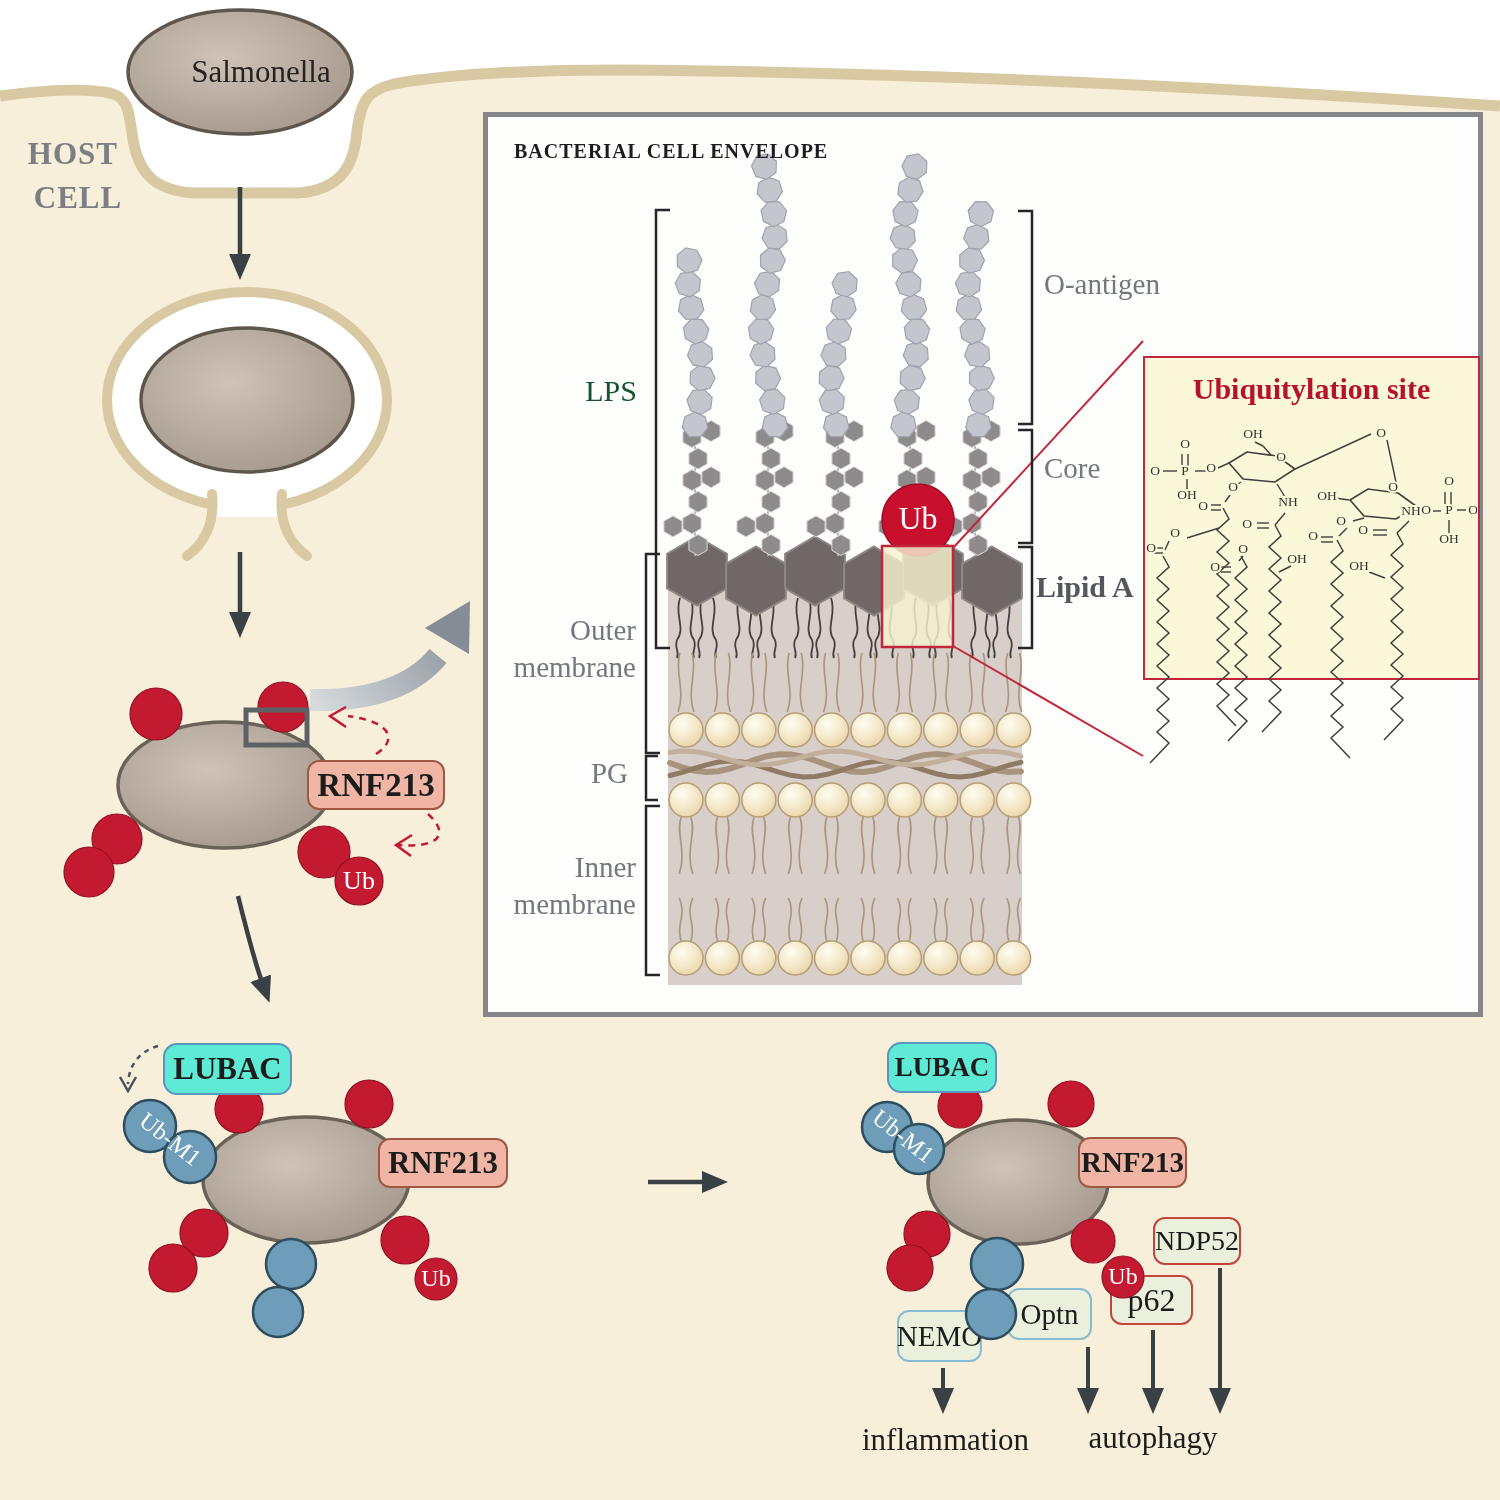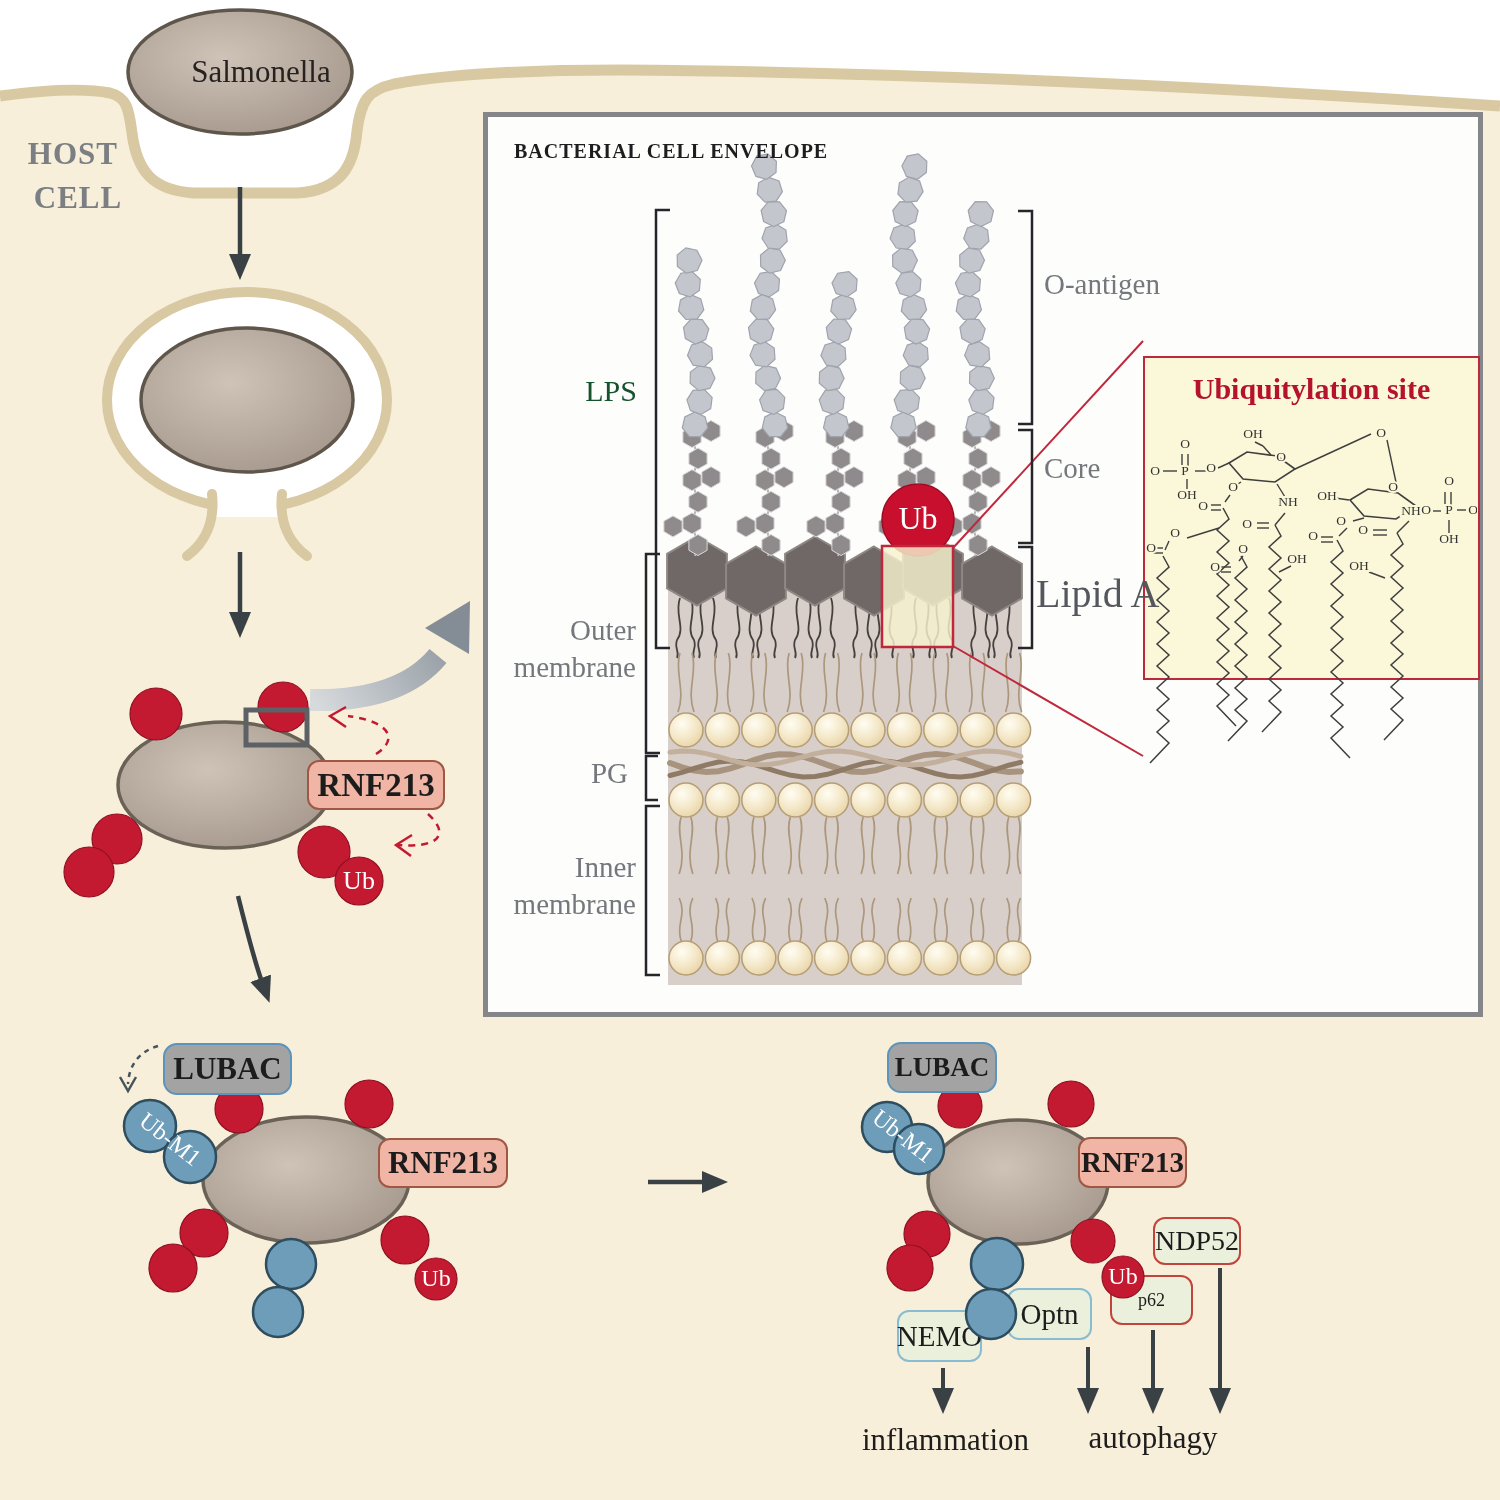--- a/index.html
+++ b/index.html
@@ -8,21 +8,21 @@
   #canvas svg{position:absolute;left:0;top:0;pointer-events:none;}
   .lab{position:absolute;white-space:nowrap;}
   .panel{position:absolute;box-sizing:border-box;}
   #inset-box{left:483px;top:112px;width:1000px;height:905px;background:#fdfdfc;border:5px solid #85868a;z-index:1;}
   #site-box{left:1143px;top:356px;width:337px;height:324px;background:#fbf7d9;border:2.5px solid #c0273a;z-index:2;}
   #site-title{position:absolute;left:0;top:14px;width:100%;text-align:center;font-size:30px;font-weight:bold;color:#b5122d;z-index:3;}
   #chem-svg{position:absolute;left:0;top:0;z-index:2;}
   .zlabels{z-index:5;}
   .box{position:absolute;display:flex;align-items:center;justify-content:center;box-sizing:border-box;
        color:#1c1c1c;font-weight:bold;z-index:3;text-align:right;}
-  .blue-box{background:#a3a3a3;border:2.5px solid #5b94bd;border-radius:14px;}
+  .blue-box{background:#5eead4;border:2.5px solid #5b94bd;border-radius:14px;}
   .red-box{background:#f0b5a5;border:2.5px solid #9e5844;border-radius:12px;}
   .mint-blue{background:#eaf0db;border:2px solid #88bcd3;border-radius:12px;font-weight:normal;}
   .mint-red{background:#eaf0db;border:2px solid #c2453c;border-radius:12px;font-weight:normal;}
   .gray-lab{color:#74787c;font-size:29px;}
   .white-lab{color:#ffffff;}
   #svg-bg{z-index:0;}
   #svg-env{z-index:2;}
   #svg-top{z-index:4;}
 </style>
 </head>
@@ -492,21 +492,21 @@
 
   <div class="box red-box" style="left:307px;top:760px;width:138px;height:50px;font-size:33px;">
     <span>RNF213</span>
     </div>
   <div class="lab zlabels white-lab" style="left:334px;top:866px;width:50px;text-align:center;font-size:26px;">Ub</div>
 
   <div class="lab zlabels" style="left:514px;top:140px;font-size:20px;font-weight:bold;color:#1d1d1f;letter-spacing:1px;">BACTERIAL CELL ENVELOPE</div>
   <div class="lab zlabels gray-lab" style="left:545px;top:374px;width:92px;text-align:right;font-size:30px;font-weight:normal;color:#14532d;">LPS</div>
   <div class="lab zlabels gray-lab" style="left:1044px;top:268px;">O-antigen</div>
   <div class="lab zlabels gray-lab" style="left:1044px;top:452px;">Core</div>
-  <div class="lab zlabels" style="left:1036px;top:570px;font-size:40px;font-weight:normal;color:#54585c;">Lipid A</div>
+  <div class="lab zlabels" style="left:1036px;top:570px;font-size:30px;font-weight:bold;color:#54585c;">Lipid A</div>
   <div class="lab zlabels gray-lab" style="left:486px;top:614px;width:150px;text-align:right;">Outer</div>
   <div class="lab zlabels gray-lab" style="left:446px;top:651px;width:190px;text-align:right;">membrane</div>
   <div class="lab zlabels gray-lab" style="left:560px;top:757px;width:68px;text-align:right;">PG</div>
   <div class="lab zlabels gray-lab" style="left:486px;top:851px;width:150px;text-align:right;">Inner</div>
   <div class="lab zlabels gray-lab" style="left:446px;top:888px;width:190px;text-align:right;">membrane</div>
   <div class="lab zlabels white-lab" style="left:888px;top:500px;width:60px;text-align:center;font-size:32px;">Ub</div>
 
   <div class="box blue-box" style="left:163px;top:1043px;width:129px;height:52px;font-size:31px;">
     <span>LUBAC</span>
     </div>
@@ -521,21 +521,21 @@
     </div>
   <div class="box mint-blue" style="left:897px;top:1310px;width:85px;height:52px;font-size:29px;">
     <span>NEMO</span>
     </div>
   <div class="box mint-blue" style="left:1007px;top:1288px;width:85px;height:52px;font-size:29px;">
     <span>Optn</span>
     </div>
   <div class="box mint-red" style="left:1137px;top:1217px;width:88px;height:48px;font-size:28px;margin-left:16px;">
     <span>NDP52</span>
     </div>
-  <div class="box mint-red" style="left:1110px;top:1275px;width:83px;height:50px;font-size:18px;">
+  <div class="box mint-red" style="left:1110px;top:1275px;width:83px;height:50px;font-size:32px;">
     <span>p62</span>
     </div>
 
   <svg id="svg-top" width="1500" height="1500" viewBox="0 0 1500 1500">
     <g fill="#6d9db8" stroke="#2e4d5f" stroke-width="2.5">
       <circle cx="150" cy="1126" r="26"></circle>
         <circle cx="190" cy="1157" r="26"></circle>
     </g>
     <g fill="#6d9db8" stroke="#2e4d5f" stroke-width="2.5">
       <circle cx="887" cy="1127" r="25"></circle>

